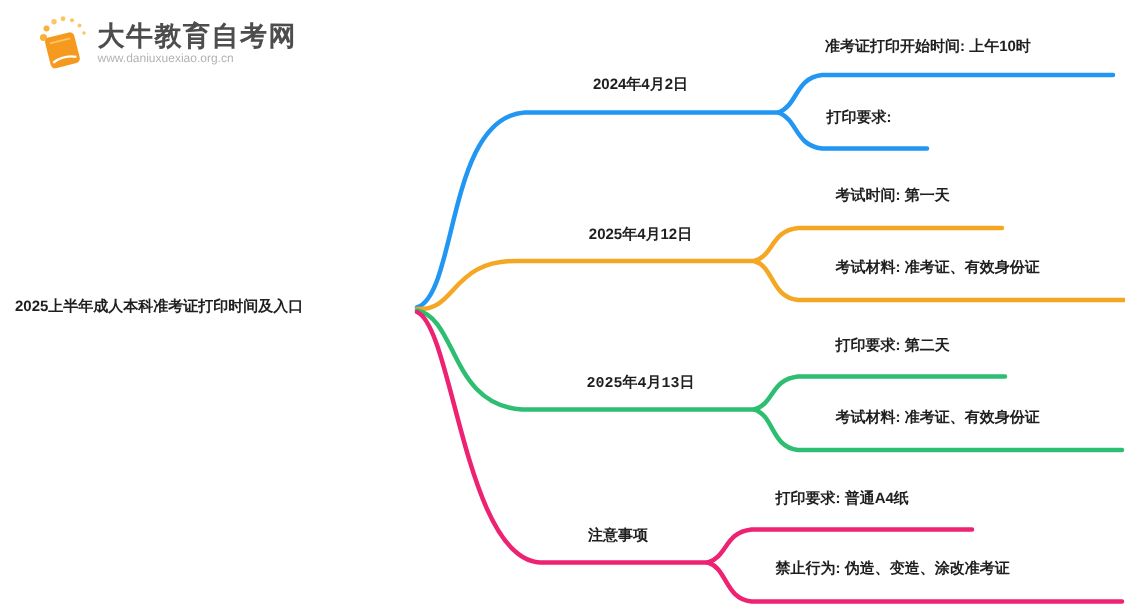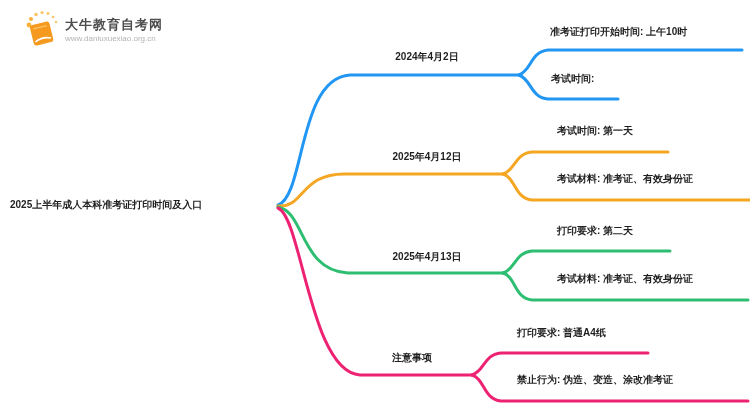--- a/index.html
+++ b/index.html
@@ -13,21 +13,21 @@
   .node-label{
     font-size:10px;font-weight:700;line-height:22px;height:22px;
     white-space:nowrap;color:#1f1f1f;
   }
   .centered{text-align:center;}
   #map-svg{position:absolute;left:0;top:0;}
   #logo{
     position:absolute;left:24px;top:8px;display:flex;align-items:center;gap:5px;
   }
   .logo-text{display:flex;flex-direction:column;justify-content:center;}
-  .logo-name{font-size:13px;font-weight:700;color:#4d4d4d;letter-spacing:1px;line-height:15px;}
+  .logo-name{font-size:18px;font-weight:700;color:#4d4d4d;letter-spacing:1px;line-height:15px;}
   .logo-url{font-size:8px;color:#b3b3b3;line-height:10px;margin-top:2px;}
   path.branch{fill:none;stroke-width:3;stroke-linecap:round;}
 </style>
 </head>
 <body>
 
 <svg id="map-svg" width="750" height="410" viewBox="0 0 750 410">
 
   <g>
     <path class="branch" d="M278,205 C305,196 298,78 350,75 L519,75" stroke="#2196F3"></path>
@@ -74,25 +74,25 @@
   <span class="logo-text">
     <span class="logo-name">大牛教育自考网</span>
     <span class="logo-url">www.daniuxuexiao.org.cn</span>
   </span>
 </div>
 
 <div class="abs node-label" style="left:10px;top:194px;font-size:10px;">2025上半年成人本科准考证打印时间及入口</div>
 
 <div class="abs node-label centered" style="left:352px;top:46px;width:150px;">2024年4月2日</div>
 <div class="abs node-label centered" style="left:352px;top:146px;width:150px;">2025年4月12日</div>
-<div class="abs node-label centered" style="left:352px;top:246px;width:150px;">2025年4月13日</div>
+<div class="abs node-label centered" style="left:352px;top:246px;width:150px;font-family:Liberation Mono, monospace;">2025年4月13日</div>
 <div class="abs node-label centered" style="left:347px;top:347px;width:130px;">注意事项</div>
 
 <div class="abs node-label" style="left:550px;top:21px;">准考证打印开始时间: 上午10时</div>
-<div class="abs node-label" style="left:551px;top:68px;">考试时间:</div>
+<div class="abs node-label" style="left:551px;top:68px;">打印要求:</div>
 
 <div class="abs node-label" style="left:557px;top:120px;">考试时间: 第一天</div>
 <div class="abs node-label" style="left:557px;top:168px;">考试材料: 准考证、有效身份证</div>
 
 <div class="abs node-label" style="left:557px;top:220px;">打印要求: 第二天</div>
 <div class="abs node-label" style="left:557px;top:268px;">考试材料: 准考证、有效身份证</div>
 
 <div class="abs node-label" style="left:517px;top:322px;">打印要求: 普通A4纸</div>
 <div class="abs node-label" style="left:517px;top:369px;">禁止行为: 伪造、变造、涂改准考证</div>
 

